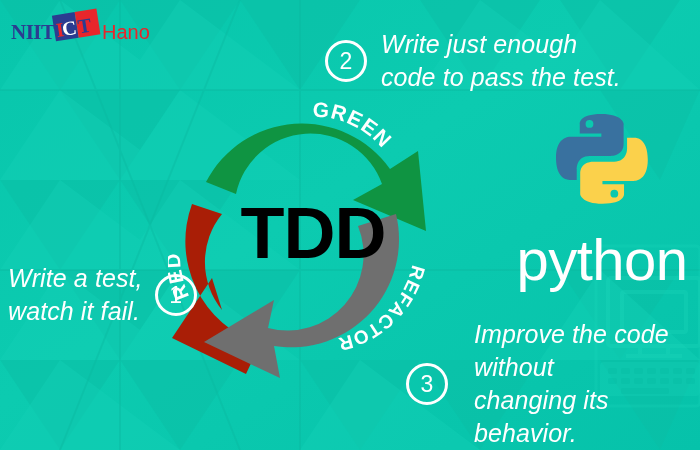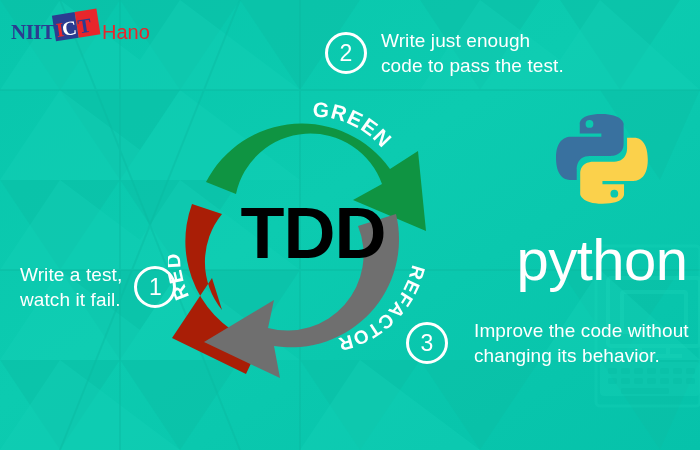--- a/index.html
+++ b/index.html
@@ -73,28 +73,29 @@
     border-radius: 50%;
     display: flex;
     align-items: center;
     justify-content: center;
     font-size: 23px;
     font-weight: 400;
     line-height: 1;
     box-sizing: border-box;
   }
   .step-text {
-    font-size: 19px;
+    font-size: 25px;
     line-height: 1.32;
     white-space: pre-line;
     letter-spacing: 0.1px;
+    font-style: italic;
   }
 
   #step-1 {
-    left: 20px;
+    left: 8px;
     top: 262px;
   }
   #step-1 .step-text {
     text-align: left;
     margin-right: 12px;
   }
 
   #step-2 {
     left: 325px;
     top: 28px;

